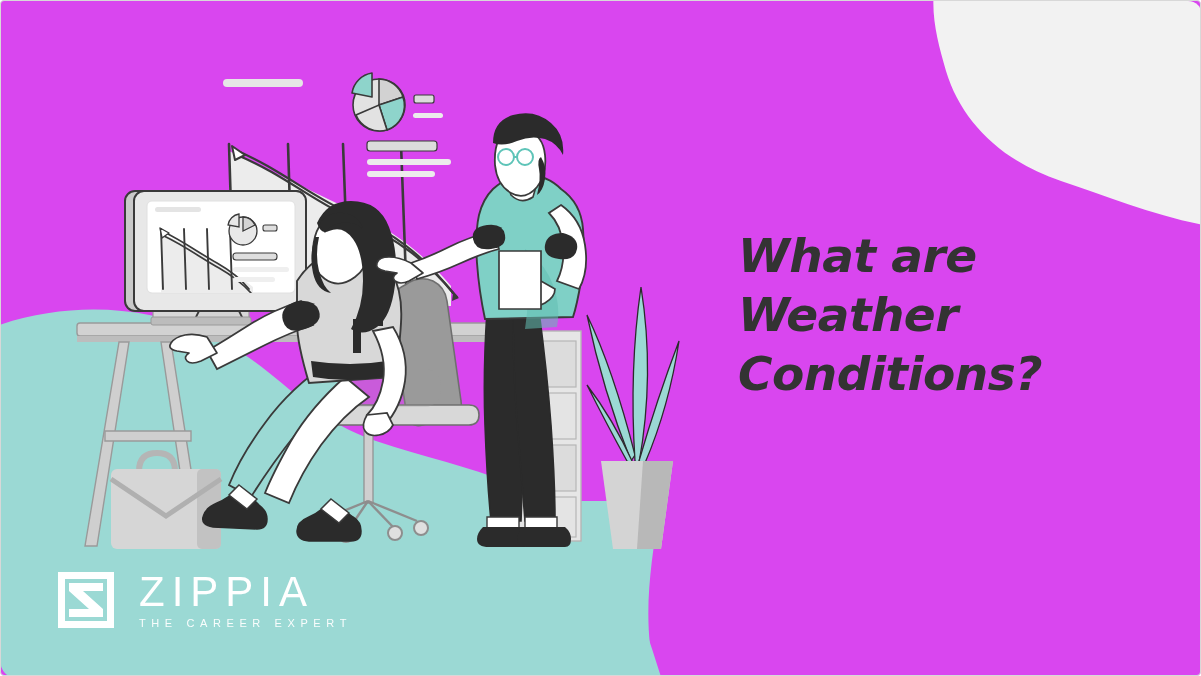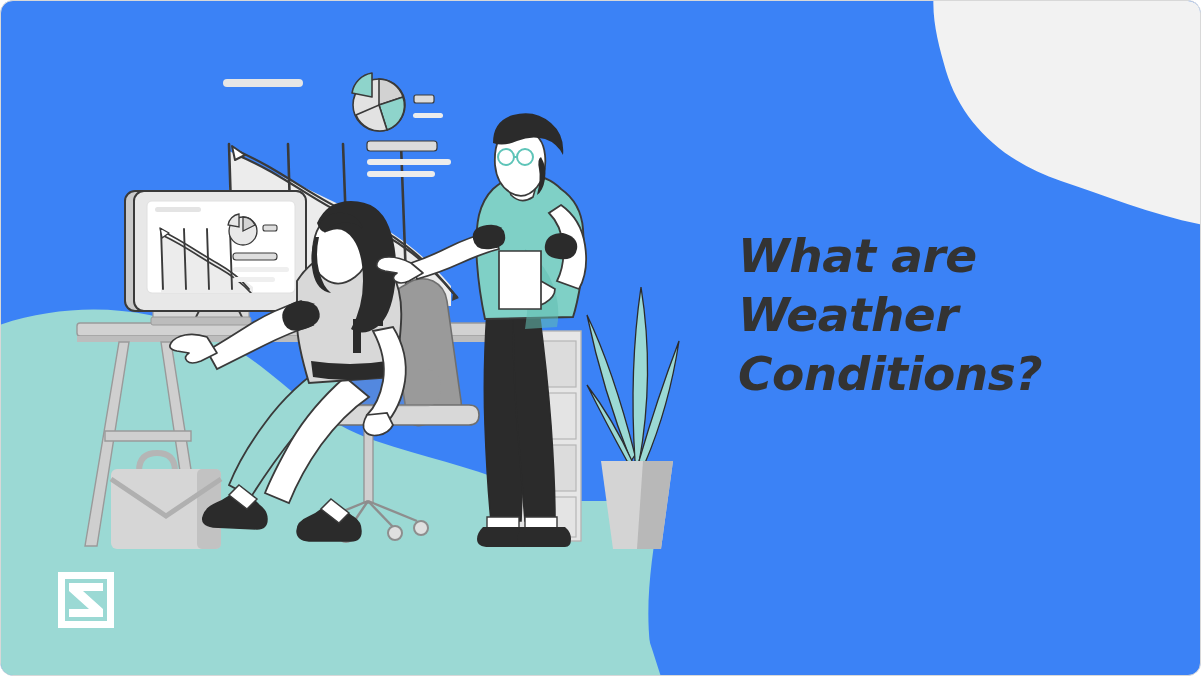--- a/index.html
+++ b/index.html
@@ -2,23 +2,23 @@
 <html><head>
 <meta charset="utf-8">
 <style>
   html,body{margin:0;padding:0;background:#ffffff;}
   body{font-family:"Liberation Sans", sans-serif;}
 
   #card{
     position:relative;
     width:1201px;height:676px;
     box-sizing:border-box;
-    background:#3b82f6;
+    background:#d946ef;
     border:1px solid #d8d8d8;
-    border-radius:13px;
+    border-radius:4px;
     overflow:hidden;
   }
 
   #art{position:absolute;left:0;top:0;width:1201px;height:676px;}
 
   
   #headline{
     position:absolute;
     left:737px;top:194px;
     width:430px;
@@ -261,15 +261,19 @@
 
   <h1 id="headline">What are
 Weather
 Conditions?</h1>
 
   <div id="logo">
     <svg id="logo-mark" viewBox="0 0 62 62" aria-hidden="true">
       <path d="M3 3 H59 V59 H3 Z M10 10 V52 H52 V10 Z" fill="#ffffff" fill-rule="evenodd"></path>
       <path d="M14 14 H48 V22 H28 L48 40 V48 H14 V40 H34 L14 22 Z" fill="#ffffff"></path>
     </svg>
+    <div id="logo-words">
+      <div id="logo-name">ZIPPIA</div>
+      <div id="logo-tag">THE CAREER EXPERT</div>
+    </div>
   </div>
 
 </div>
 
 </body></html>

